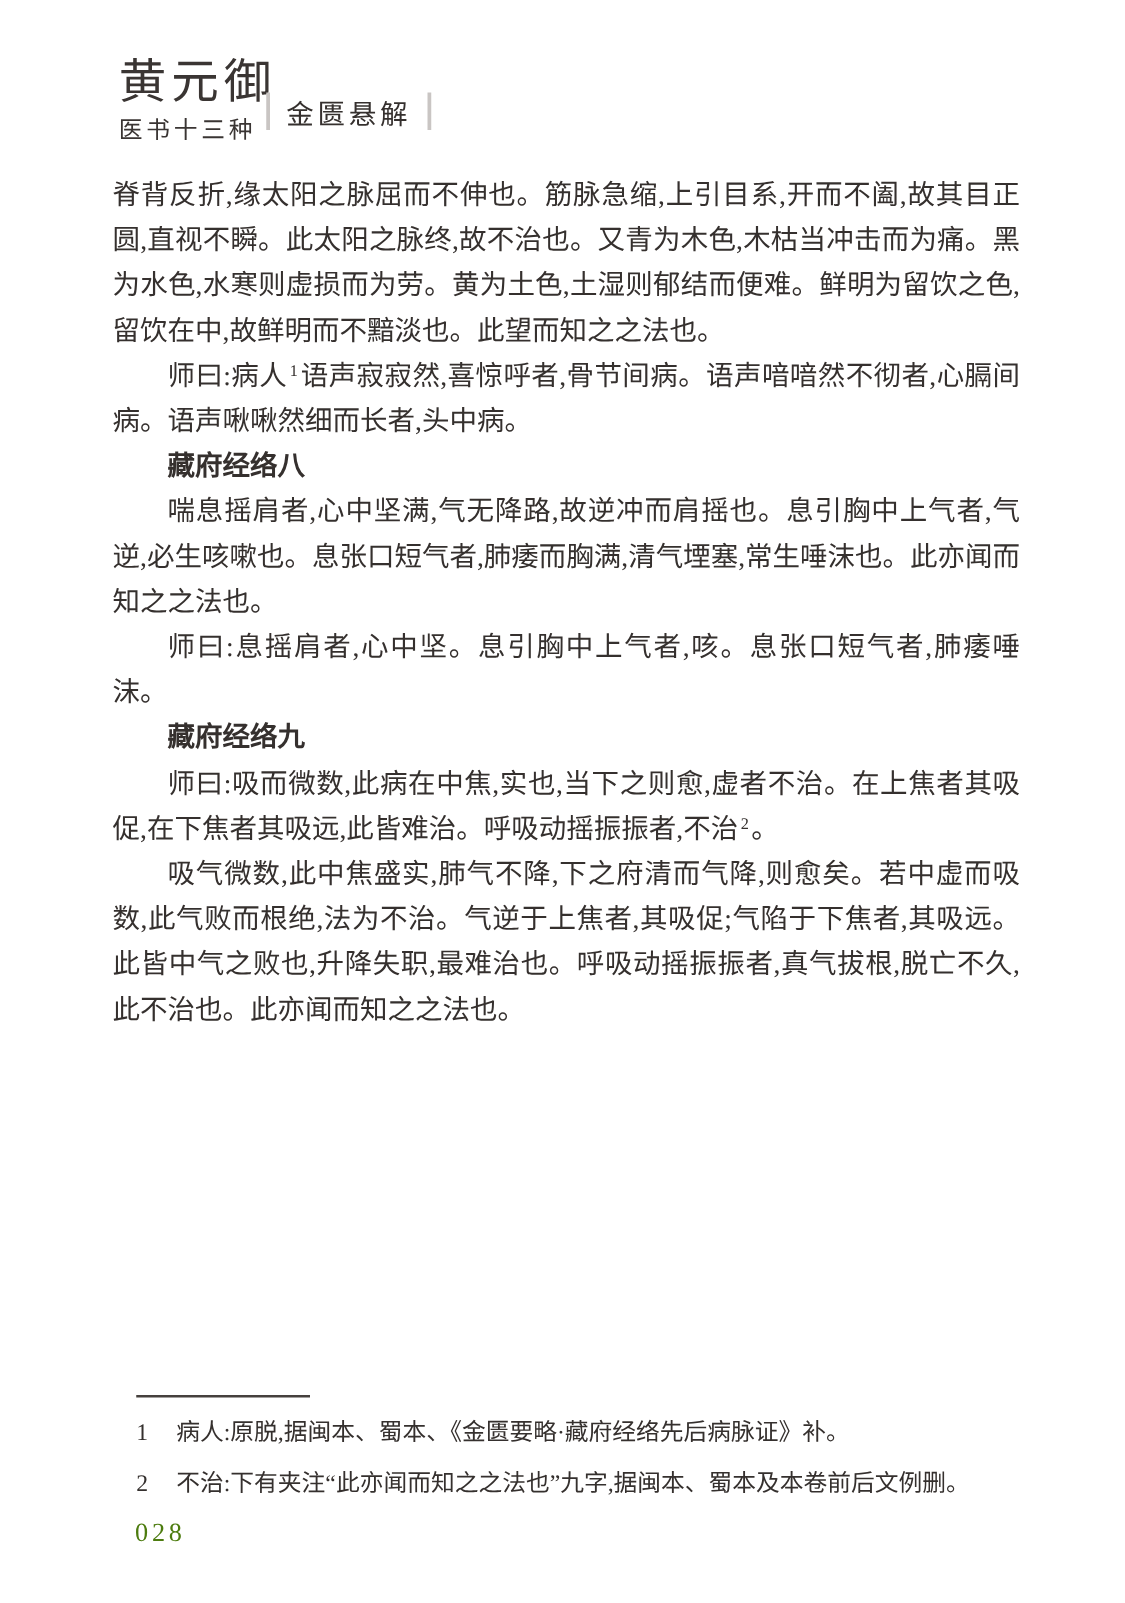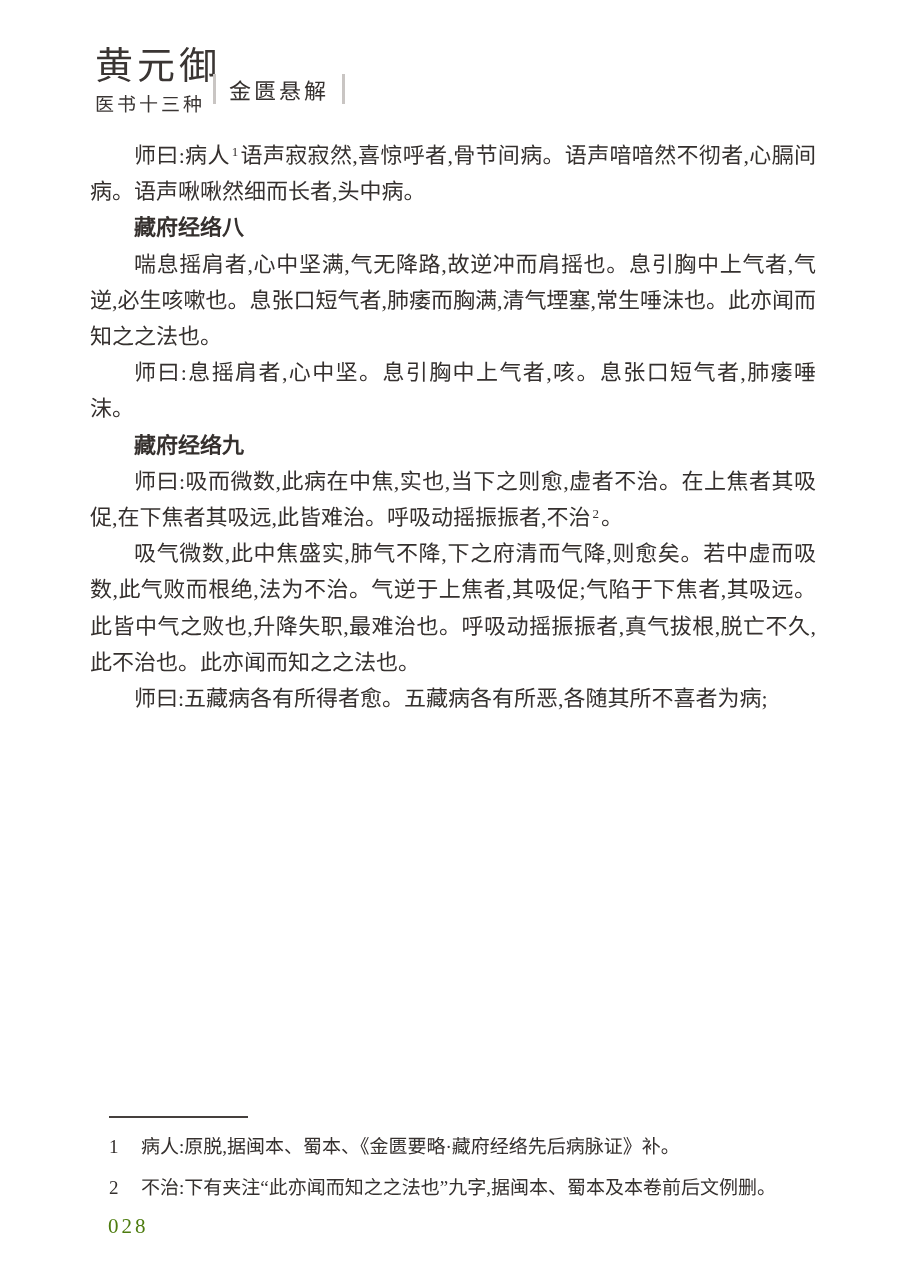--- a/index.html
+++ b/index.html
@@ -116,39 +116,39 @@
     </div>
     <div class="title-group">
       <span class="vbar"></span>
       <span class="book-title">金匮悬解</span>
       <span class="vbar"></span>
     </div>
   </header>
 
   <main class="content">
 
+    <p>脊背反折,缘太阳之脉屈而不伸也。筋脉急缩,上引目系,开而不阖,故其目正圆,直视不瞬。此太阳之脉终,故不治也。又青为木色,木枯当冲击而为痛。黑为水色,水寒则虚损而为劳。黄为土色,土湿则郁结而便难。鲜明为留饮之色,留饮在中,故鲜明而不黯淡也。此望而知之之法也。</p>
 
 
     <p class="indent"><span>师曰:病人</span><sup class="fn-ref">1</sup><span>语声寂寂然,喜惊呼者,骨节间病。语声喑喑然不彻者,心膈间病。语声啾啾然细而长者,头中病。</span></p>
 
 
     <h2>藏府经络八</h2>
 
     <p class="indent">喘息摇肩者,心中坚满,气无降路,故逆冲而肩摇也。息引胸中上气者,气逆,必生咳嗽也。息张口短气者,肺痿而胸满,清气堙塞,常生唾沫也。此亦闻而知之之法也。</p>
 
     <p class="indent">师曰:息摇肩者,心中坚。息引胸中上气者,咳。息张口短气者,肺痿唾沫。</p>
 
     <h2>藏府经络九</h2>
 
     <p class="indent"><span>师曰:吸而微数,此病在中焦,实也,当下之则愈,虚者不治。在上焦者其吸促,在下焦者其吸远,此皆难治。呼吸动摇振振者,不治</span><sup class="fn-ref">2</sup><span>。</span></p>
 
     <p class="indent">吸气微数,此中焦盛实,肺气不降,下之府清而气降,则愈矣。若中虚而吸数,此气败而根绝,法为不治。气逆于上焦者,其吸促;气陷于下焦者,其吸远。此皆中气之败也,升降失职,最难治也。呼吸动摇振振者,真气拔根,脱亡不久,此不治也。此亦闻而知之之法也。</p>
 
 
-    <p class="indent">师曰:五藏病各有所得者愈。五藏病各有所恶,各随其所不喜者为病;</p>
 
   </main>
 
   <section class="footnotes">
     <div class="fn-divider"></div>
     <div class="footnote">
       <span class="fn-num">1</span>
       <span class="fn-text">病人:原脱,据闽本、蜀本、《金匮要略·藏府经络先后病脉证》补。</span>
     </div>
     <div class="footnote">

